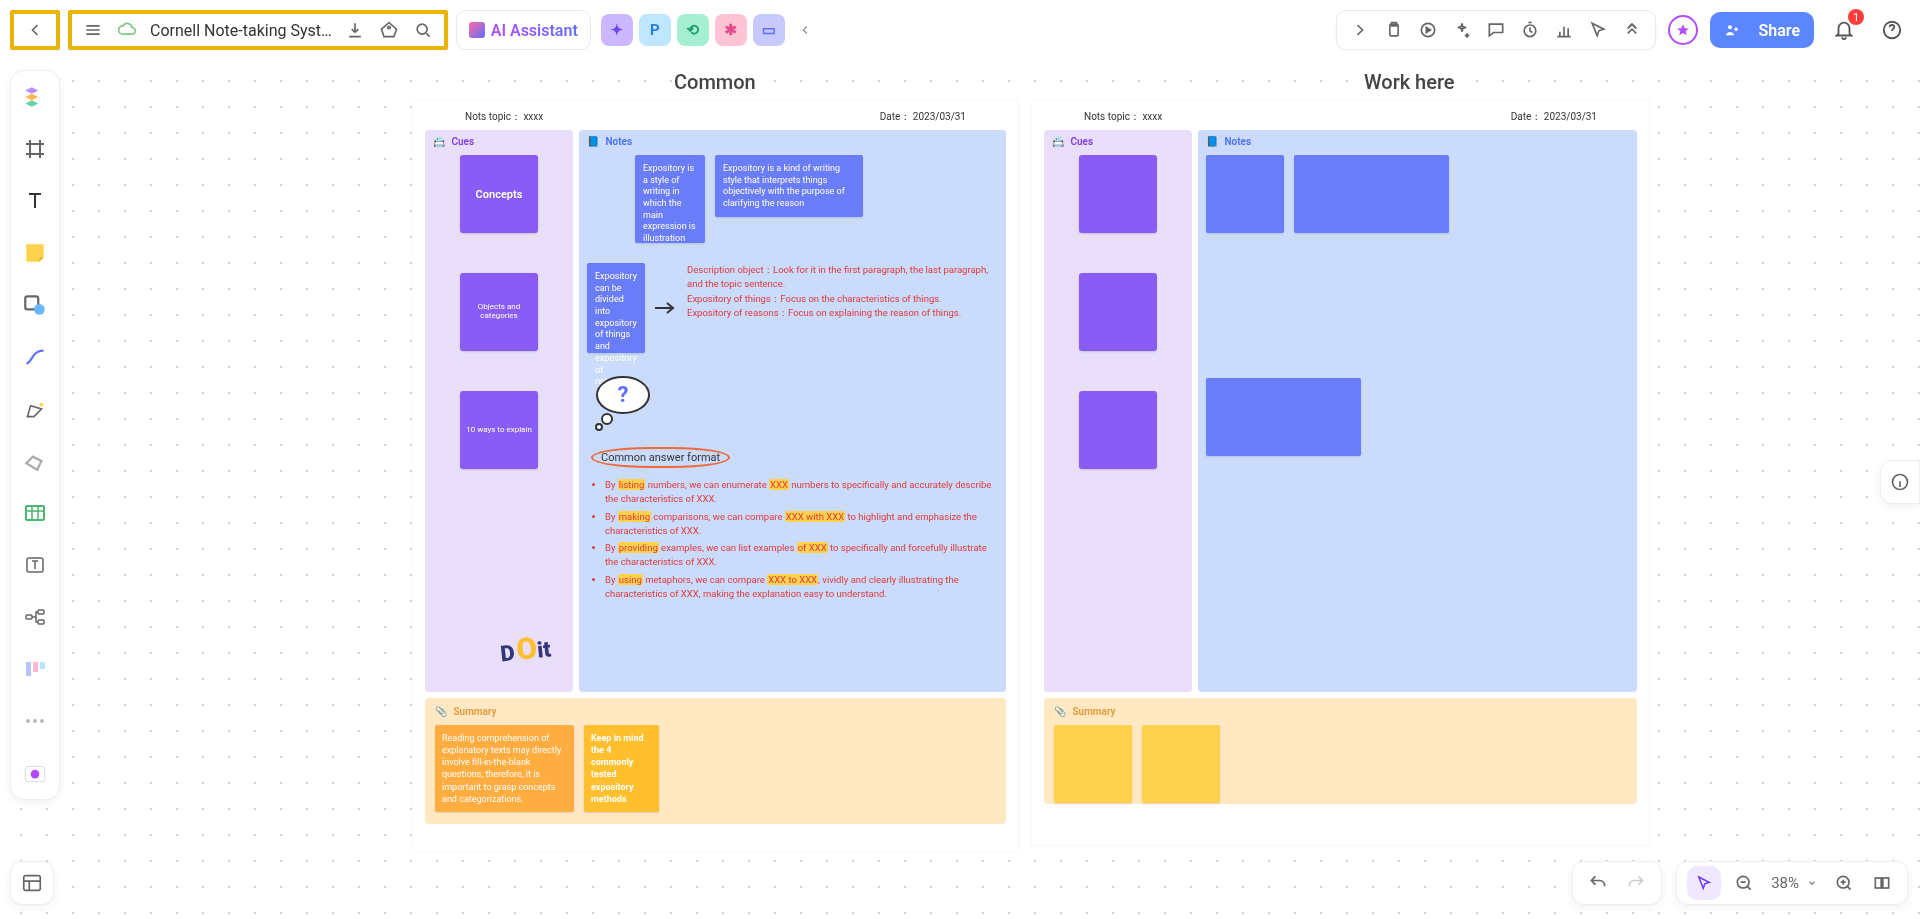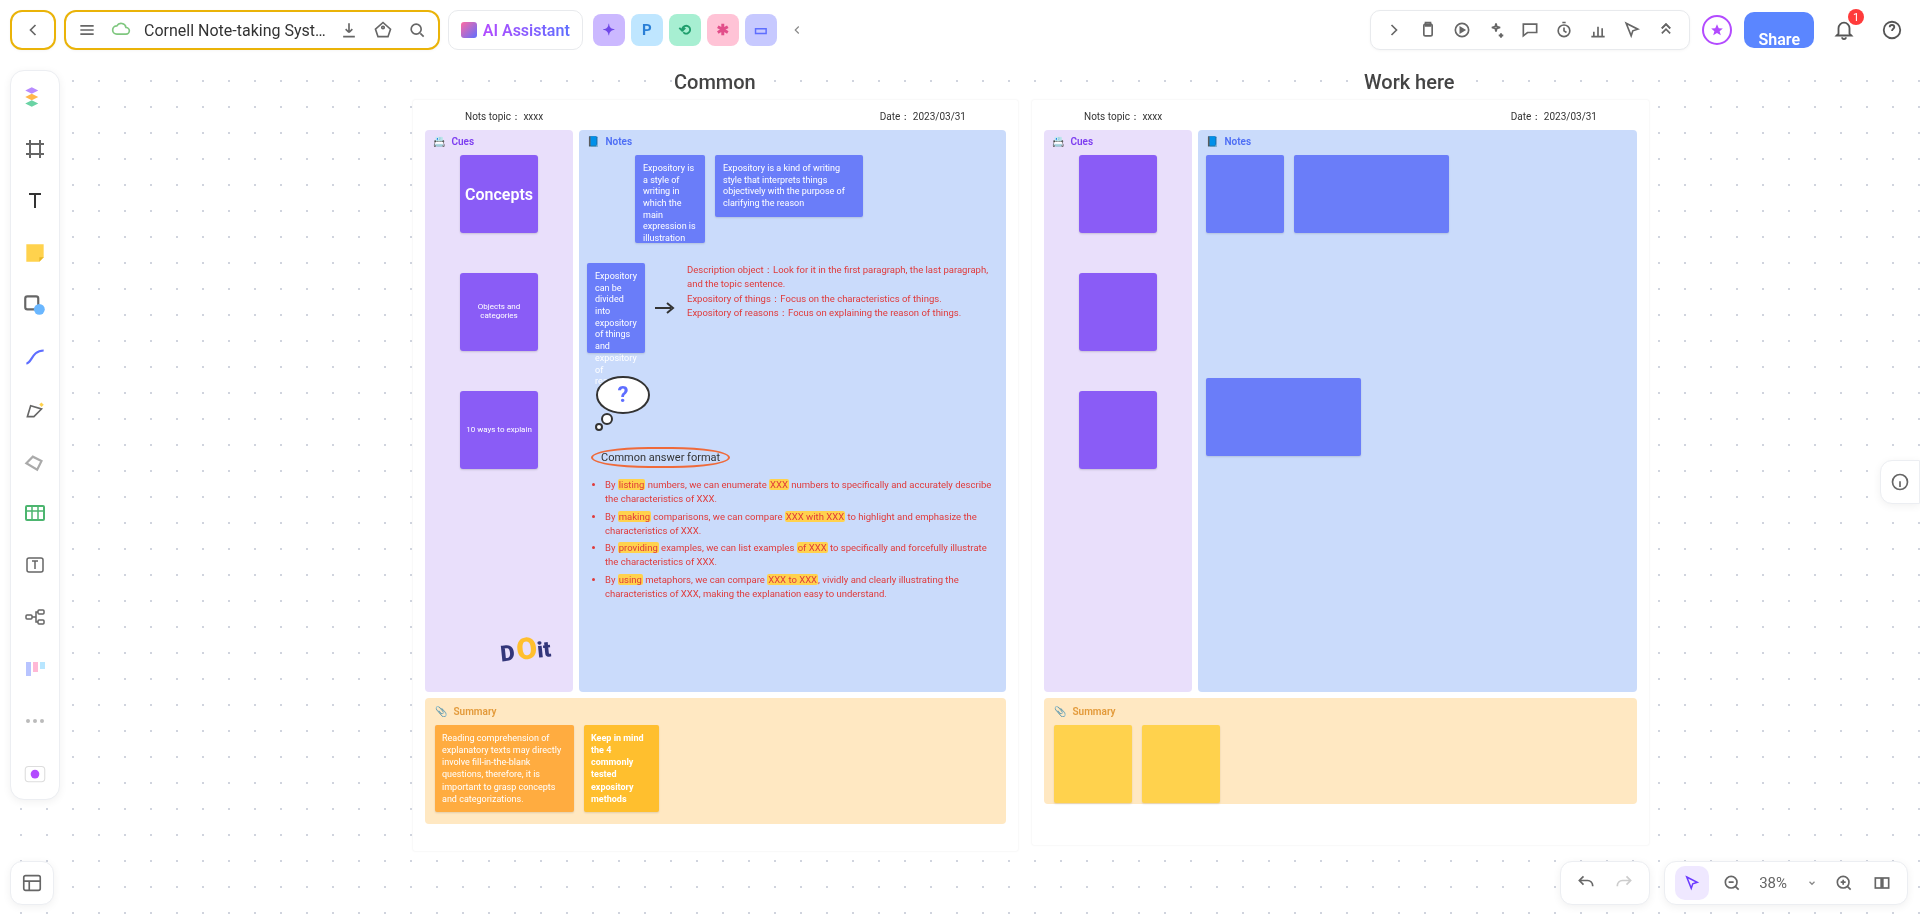--- a/index.html
+++ b/index.html
@@ -7,35 +7,35 @@
 
 
 .canvas { position:absolute; top:60px; left:0; right:0; bottom:0;
   background-image: radial-gradient(#d0d4de 1.2px, transparent 1.2px);
   background-size: 26px 26px;
   background-position: 8px 8px;
 }
 
 
 .topbar { position:absolute; top:0; left:0; right:0; height:60px; display:flex; align-items:center; font-size:16px; color:#333; }
-.tb-seg { background:#fff; border:2px solid #eab308; border-radius:12px; height:40px; display:flex; align-items:center; margin-left:8px; padding:16px 4px; box-shadow:0 1px 3px rgba(0,0,0,.04); }
+.tb-seg { background:#fff; border:4px solid #eab308; border-radius:2px; height:40px; display:flex; align-items:center; margin-left:8px; padding:16px 4px; box-shadow:0 1px 3px rgba(0,0,0,.04); }
 .tb-btn { width:34px; height:34px; border-radius:8px; display:flex; align-items:center; justify-content:center; color:#666; }
 .tb-btn svg { width:20px; height:20px; }
 .tb-title { max-width:200px; white-space:nowrap; overflow:hidden; text-overflow:ellipsis; color:#333; padding:0 6px; }
 .ai-btn { border:1px solid #e8eaed; border-radius:10px; height:40px; display:flex; align-items:center; gap:6px; padding:0 12px; margin-left:8px; background:#fff; }
 .ai-logo { width:16px; height:16px; background: linear-gradient(135deg,#ff6aa2,#5e6eff); border-radius:3px; }
 .ai-text{ font-weight:600; background:linear-gradient(90deg,#b34bff,#5e6eff); -webkit-background-clip:text; background-clip:text; color:transparent; }
 .persona-row{ display:flex; gap:6px; margin-left:10px; align-items:center; }
 .persona{ width:32px; height:32px; border-radius:8px; display:flex; align-items:center; justify-content:center; font-weight:700; font-size:15px; color:#fff; }
 .caret-btn { width:28px; height:34px; display:flex; align-items:center; justify-content:center; color:#888; }
 
 .right-cluster{ position:absolute; right:10px; top:10px; display:flex; align-items:center; gap:12px; }
 .tool-strip{ background:#fff; border:1px solid #e8eaed; border-radius:10px; height:40px; display:flex; align-items:center; padding:0 6px; box-shadow:0 1px 3px rgba(0,0,0,.04); }
 .pill{ width:30px; height:30px; border-radius:50%; border:2px solid #b34bff; display:flex; align-items:center; justify-content:center; }
-.share-btn{ background:#5b86ff; color:#fff; border-radius:10px; height:36px; display:flex; align-items:center; gap:18px; padding:0 14px; font-weight:600;flex-direction:column; }
+.share-btn{ background:#5b86ff; color:#fff; border-radius:10px; height:36px; display:flex; align-items:center; gap:18px; padding:0 14px; font-weight:600; }
 .share-btn svg{ width:16px; height:16px; }
 .bell-wrap{ position:relative; width:36px; height:36px; display:flex; align-items:center; justify-content:center; color:#555; }
 .badge{ position:absolute; top:-3px; right:-2px; background:#ff3b3b; color:#fff; font-size:11px; border-radius:50%; width:16px; height:16px; display:flex; align-items:center; justify-content:center; }
 .help-btn{ width:36px; height:36px; display:flex; align-items:center; justify-content:center; color:#555; }
 
 
 .sidebar{ position:absolute; top:70px; left:10px; width:50px; background:#fff; border:1px solid #eceef2; border-radius:14px; box-shadow:0 2px 8px rgba(0,0,0,.06); display:flex; flex-direction:column; align-items:center; padding:10px 0; gap:20px; }
 .sb-item{ width:32px; height:32px; display:flex; align-items:center; justify-content:center; color:#666; }
 .sb-item.active{ color:#000; }
 .dots-row{ display:flex; gap:3px; }
@@ -44,42 +44,42 @@
 .layers-btn{ position:absolute; left:10px; bottom:14px; width:44px; height:44px; background:#fff; border:1px solid #eceef2; border-radius:12px; box-shadow:0 2px 8px rgba(0,0,0,.06); display:flex; align-items:center; justify-content:center; }
 
 
 .info-btn{ position:absolute; right:0; top:460px; width:40px; height:44px; background:#fff; border:1px solid #eceef2; border-radius:12px 0 0 12px; box-shadow:0 2px 8px rgba(0,0,0,.06); display:flex; align-items:center; justify-content:center; color:#666; }
 
 
 .br-controls{ position:absolute; right:12px; bottom:14px; display:flex; gap:14px; align-items:center; }
 .br-box{ background:#fff; border:1px solid #eceef2; border-radius:12px; height:44px; display:flex; align-items:center; padding:0 10px; box-shadow:0 2px 8px rgba(0,0,0,.06); gap:8px; }
 .br-btn{ width:30px; height:30px; display:flex; align-items:center; justify-content:center; color:#666; }
 .sel-btn{ width:34px; height:34px; border-radius:10px; background:#efe8ff; display:flex; align-items:center; justify-content:center; color:#6b3aff; }
-.zoom-text{ color:#666; font-size:15px; padding:0 4px; display:flex; align-items:center; gap:20px; }
+.zoom-text{ color:#666; font-size:15px; padding:0 4px; display:flex; align-items:center; gap:8px; }
 
 
 .frame-title{ position:absolute; font-size:20px; color:#444; font-weight:500; }
 .frame{ position:absolute; background:#fff; border-radius:2px; box-shadow:0 0 2px rgba(0,0,0,.1); }
 .frame.example{ top:100px; left:413px; width:605px; height:751px; }
 .frame.work{ top:100px; left:1032px; width:617px; height:745px; }
 
 .meta-row{ display:flex; justify-content:space-between; font-size:10px; padding:10px 52px 6px 52px; color:#333; }
 .meta-row span b{ font-weight:400; }
 
 .cornell{ display:flex; padding:0 12px; gap:6px; }
 .col{ border-radius:4px; padding:6px 8px 12px 8px; }
 .cues{ background:#e9dffb; width:148px; }
 .notes{ background:#cadbfb; flex:1; }
 .col-header{ display:flex; align-items:center; gap:6px; font-size:10px; font-weight:600; margin-bottom:8px; }
 .cues .col-header{ color:#7d3df0; }
 .notes .col-header{ color:#4c6df5; }
 
 .sticky{ border-radius:3px; color:#fff; display:flex; align-items:center; justify-content:center; text-align:center; font-size:10px; box-shadow:0 1px 2px rgba(0,0,0,.15); }
 .cue-sticky{ width:78px; height:78px; background:#8a5cf6; margin:0 auto; }
-.cue-sticky.big-text{ font-size:16px; font-weight:600; }
+.cue-sticky.big-text{ font-size:11px; font-weight:600; }
 .cue-sticky.small-text{ font-size:8px; line-height:1.1; padding:4px; }
 
 .note-row{ display:flex; align-items:flex-start; gap:10px; margin-bottom:10px; }
 .note-sticky{ background:#6a7df9; color:#fff; font-size:9px; line-height:1.3; padding:8px; border-radius:2px; box-shadow:0 1px 2px rgba(0,0,0,.12); }
 
 .redtext{ color:#e03a3a; font-size:9.5px; line-height:1.5; }
 .redtext .line{ display:block; }
 
 .arrow{ width:22px; height:22px; display:flex; align-items:center; justify-content:center; align-self:center; }
 

